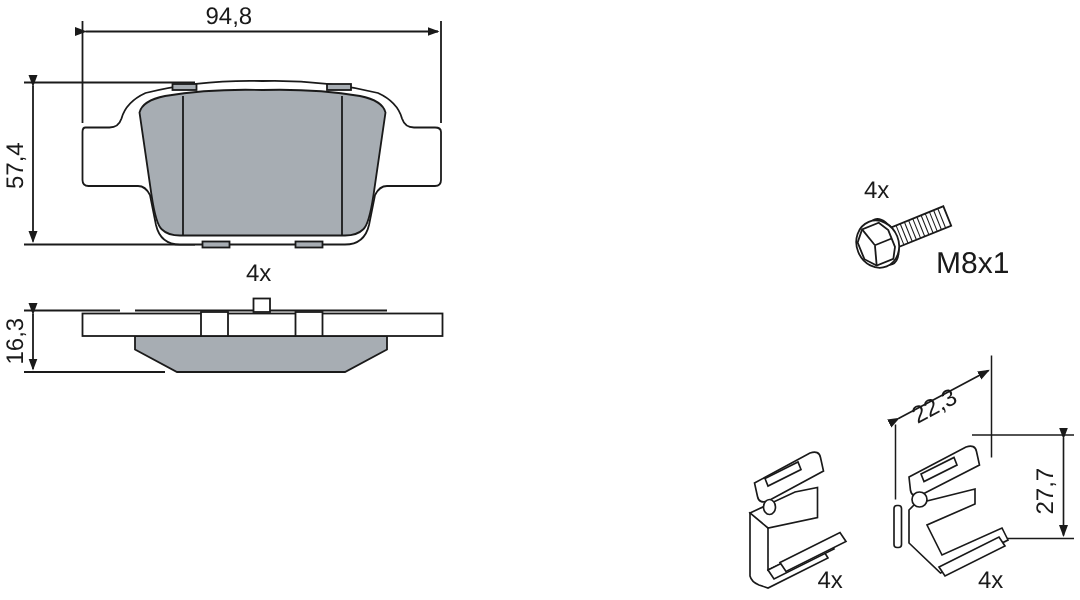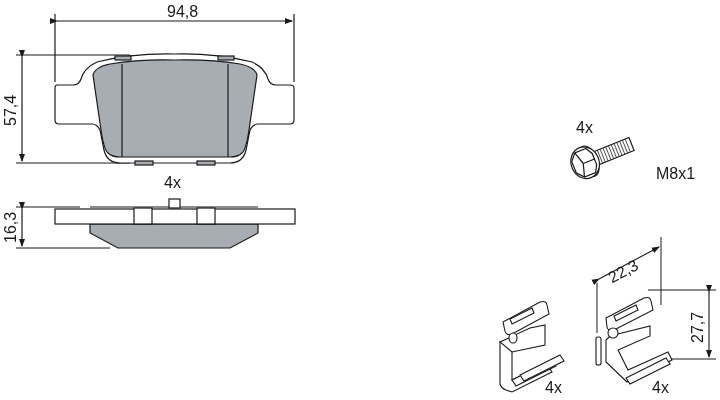--- a/index.html
+++ b/index.html
@@ -96,22 +96,22 @@
     <line x1="709" y1="292" x2="709" y2="357" marker-start="url(#arr)" marker-end="url(#arr)" fill="none"></line>
     <rect x="596" y="337" width="5" height="28" rx="2"></rect>
     <path d="M606,340 L606,362 L627,382 L672,360 L668,352 L628,370 L618,350 L650,336 L650,326 L610,336 Z"></path>
     <path d="M626,378 L666,358 L670,364 L630,384 Z"></path>
     <path d="M606,318 L644,298 Q650,296 651,301 L653,310 L614,330 Q608,332 607,327 Z"></path>
     <path d="M614,316 L636,305 L638,310 L616,321 Z"></path>
     <ellipse cx="613" cy="333" rx="5" ry="5"></ellipse>
   </g>
 </svg>
 
-<div class="lbl" style="left:167px; top:4px; font-size:16px;">94,8</div>
+<div class="lbl" style="left:137px; top:4px; font-size:16px;">94,8</div>
 <div class="lbl rot" style="left:3px; top:126px; transform: rotate(-90deg); font-size:16px;">57,4</div>
 <div class="lbl" style="left:164px; top:175px; font-size:16px;">4x</div>
 <div class="lbl rot" style="left:3px; top:243px; transform: rotate(-90deg); font-size:16px;">16,3</div>
 <div class="lbl" style="left:576px; top:120px; font-size:16px;">4x</div>
-<div class="lbl" style="left:656px; top:166px; font-size:16px;">M8x1</div>
+<div class="lbl" style="left:624px; top:166px; font-size:20px;">M8x1</div>
 <div class="lbl" style="left:545px; top:380px; font-size:16px;">4x</div>
 <div class="lbl" style="left:652px; top:380px; font-size:16px;">4x</div>
 <div class="lbl rot" style="left:606px; top:272px; transform: rotate(-28deg); font-size:16px;">22,3</div>
 <div class="lbl rot" style="left:690px; top:343px; transform: rotate(-90deg); font-size:16px;">27,7</div>
 
 </body></html>

